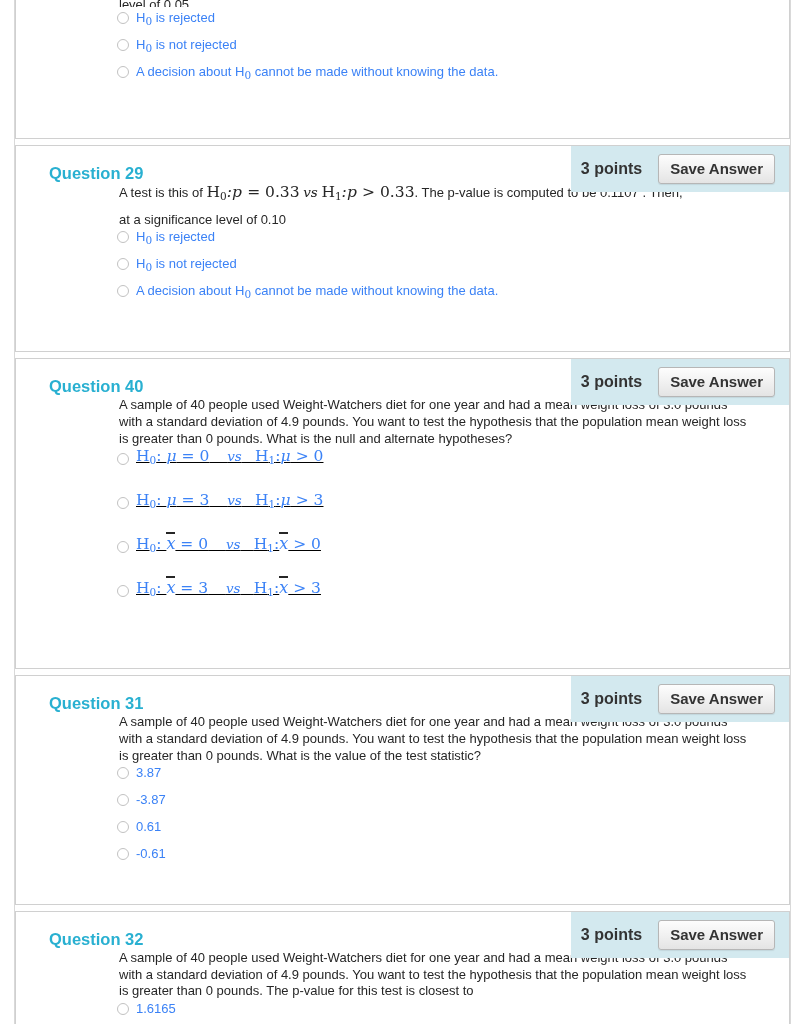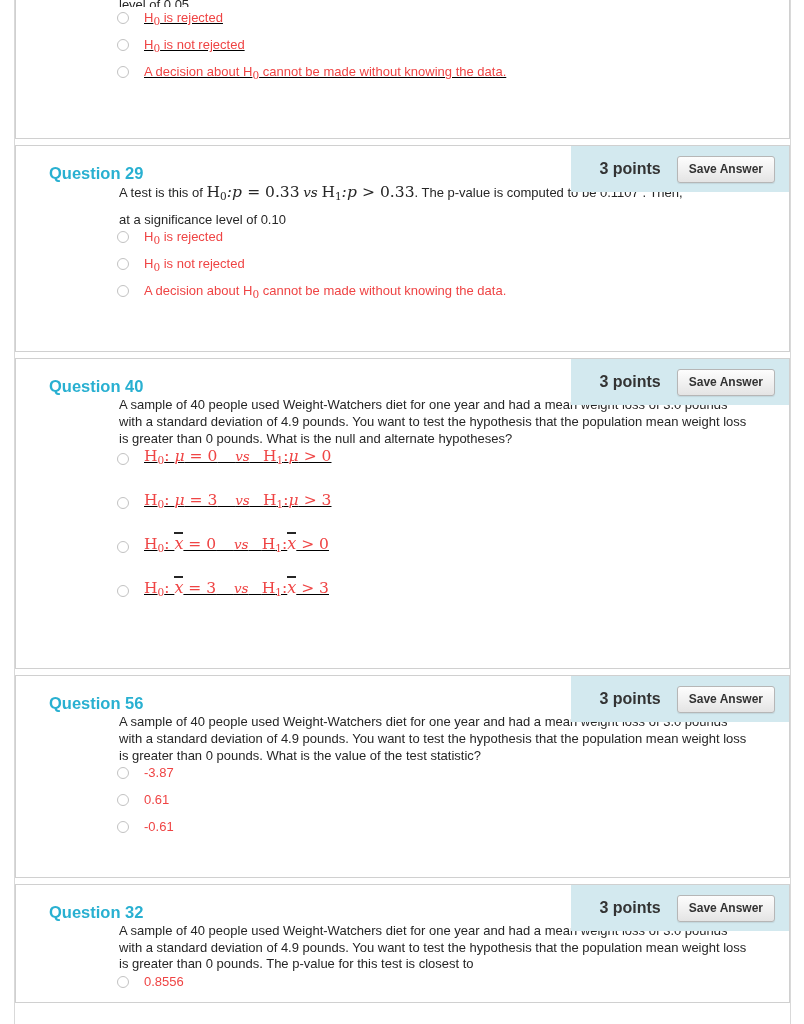--- a/index.html
+++ b/index.html
@@ -42,21 +42,20 @@
     border-left: 1px solid #d0d0d0;
     border-right: 1px solid #d0d0d0;
     border-bottom: 1px solid #d0d0d0;
     margin-bottom: 6px;
     box-sizing: border-box;
     width: 775px;
   }
   .q-card.clipped-top {
     border-top: none;
     margin-top: 0;
-    text-decoration: underline;
   }
 
   
   .points-banner {
     position: absolute;
     top: 0;
     right: 0;
     height: 46px;
     background: #d3e9ef;
     display: flex;
@@ -68,21 +67,21 @@
   }
   .points-label {
     font-size: 16px;
     font-weight: bold;
     color: #333333;
     margin-right: 16px;
     white-space: nowrap;
   }
   .save-btn {
     font-family: "Liberation Sans", sans-serif;
-    font-size: 12px;
+    font-size: 15px;
     font-weight: bold;
     color: #333333;
     background: linear-gradient(to bottom, #fdfdfd 0%, #f1f1f1 50%, #e4e4e4 100%);
     border: 1px solid #b6b6b6;
     border-radius: 3px;
     padding: 5px 11px 6px 11px;
     cursor: pointer;
     white-space: nowrap;
     box-shadow: 0 1px 1px rgba(0,0,0,0.08);
   }
@@ -159,23 +158,22 @@
     width: 12px;
     height: 12px;
     border: 1.6px solid #c2c2c2;
     border-radius: 50%;
     background: #ffffff;
     margin-right: 7px;
     box-sizing: border-box;
   }
   .opt-label {
     font-size: 13px;
-    color: #ef4444;
+    color: #3b82f6;
     line-height: 13px;
-    margin-left: 8px;
   }
 
   
   .opt.plain { height: 27px; }
   .opt.plain .radio { margin-top: 1px; }
   .opt.plain .opt-label { line-height: 13px; }
 
   
   .opt.math { height: 44px; }
   .opt.math .radio { margin-top: 6px; }
@@ -274,23 +272,27 @@
         </div>
       </div>
       <div style="height:45px;"></div>
     </div>
 
     <div class="q-card">
       <div class="points-banner">
         <span class="points-label">3 points</span>
         <button class="save-btn">Save Answer</button>
       </div>
-      <div class="q-title">Question 56</div>
+      <div class="q-title">Question 31</div>
       <div class="q-text">A sample of 40 people used Weight-Watchers diet for one year and had a mean weight loss of 3.0 pounds with a standard deviation of 4.9 pounds. You want to test the hypothesis that the population mean weight loss is greater than 0 pounds.  What is the value of the test statistic?</div>
       <div class="options" style="padding-top:2px;">
+        <div class="opt plain">
+          <span class="radio"></span>
+          <span class="opt-label">3.87</span>
+        </div>
         <div class="opt plain">
           <span class="radio"></span>
           <span class="opt-label">-3.87</span>
         </div>
         <div class="opt plain">
           <span class="radio"></span>
           <span class="opt-label">0.61</span>
         </div>
         <div class="opt plain">
           <span class="radio"></span>
@@ -303,21 +305,21 @@
     <div class="q-card">
       <div class="points-banner">
         <span class="points-label">3 points</span>
         <button class="save-btn">Save Answer</button>
       </div>
       <div class="q-title">Question 32</div>
       <div class="q-text">A sample of 40 people used Weight-Watchers diet for one year and had a mean weight loss of 3.0 pounds with a standard deviation of 4.9 pounds. You want to test the hypothesis that the population mean weight loss is greater than 0 pounds.  The p-value for this test is closest to</div>
       <div class="options" style="padding-top:2px;">
         <div class="opt plain">
           <span class="radio"></span>
-          <span class="opt-label">0.8556</span>
+          <span class="opt-label">1.6165</span>
         </div>
 
       </div>
 
     </div>
 
   </div>
 </div>
 
 </body></html>

